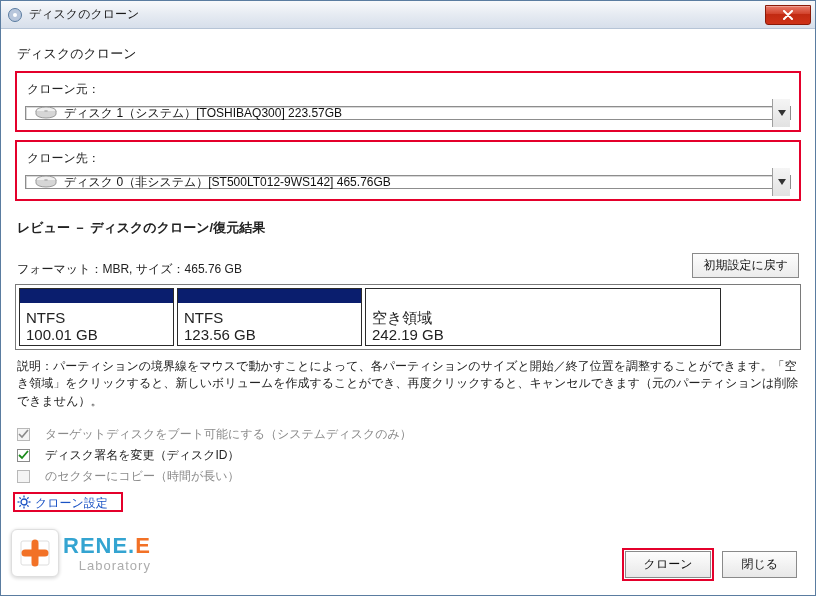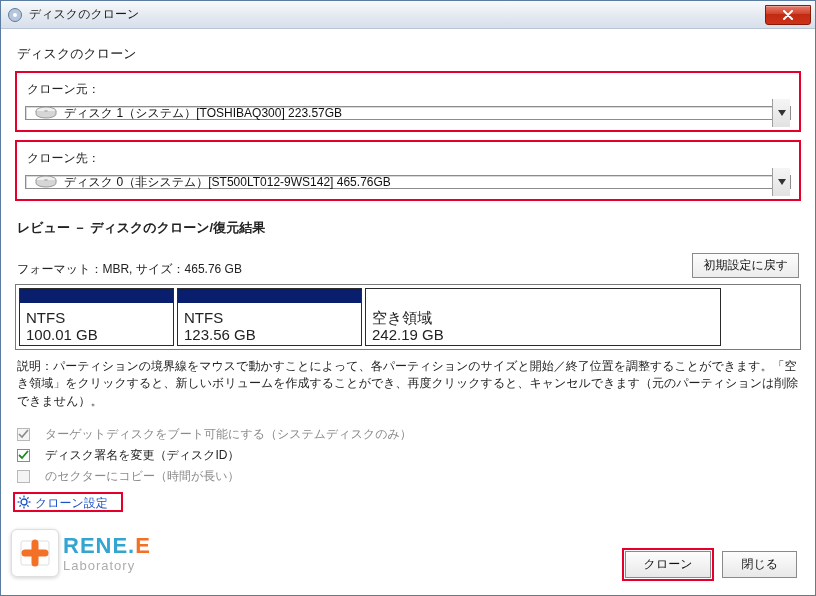--- a/index.html
+++ b/index.html
@@ -243,20 +243,21 @@
     width: 48px; height: 48px;
     border-radius: 6px;
     background: #fff;
     border: 1px solid #ddd;
     box-shadow: 0 1px 4px rgba(0,0,0,0.2);
     display:flex; align-items:center; justify-content:center;
   }
   .wm-text {
     display:flex; flex-direction:column;
     line-height:1;
+    text-align:right;
   }
   .wm-top {
     font-size: 22px;
     font-weight: 800;
     letter-spacing: 1px;
     color: #2aa0cf;
   }
   .wm-top .accent { color: #f26a1b; }
   .wm-sub {
     font-size: 13px;

